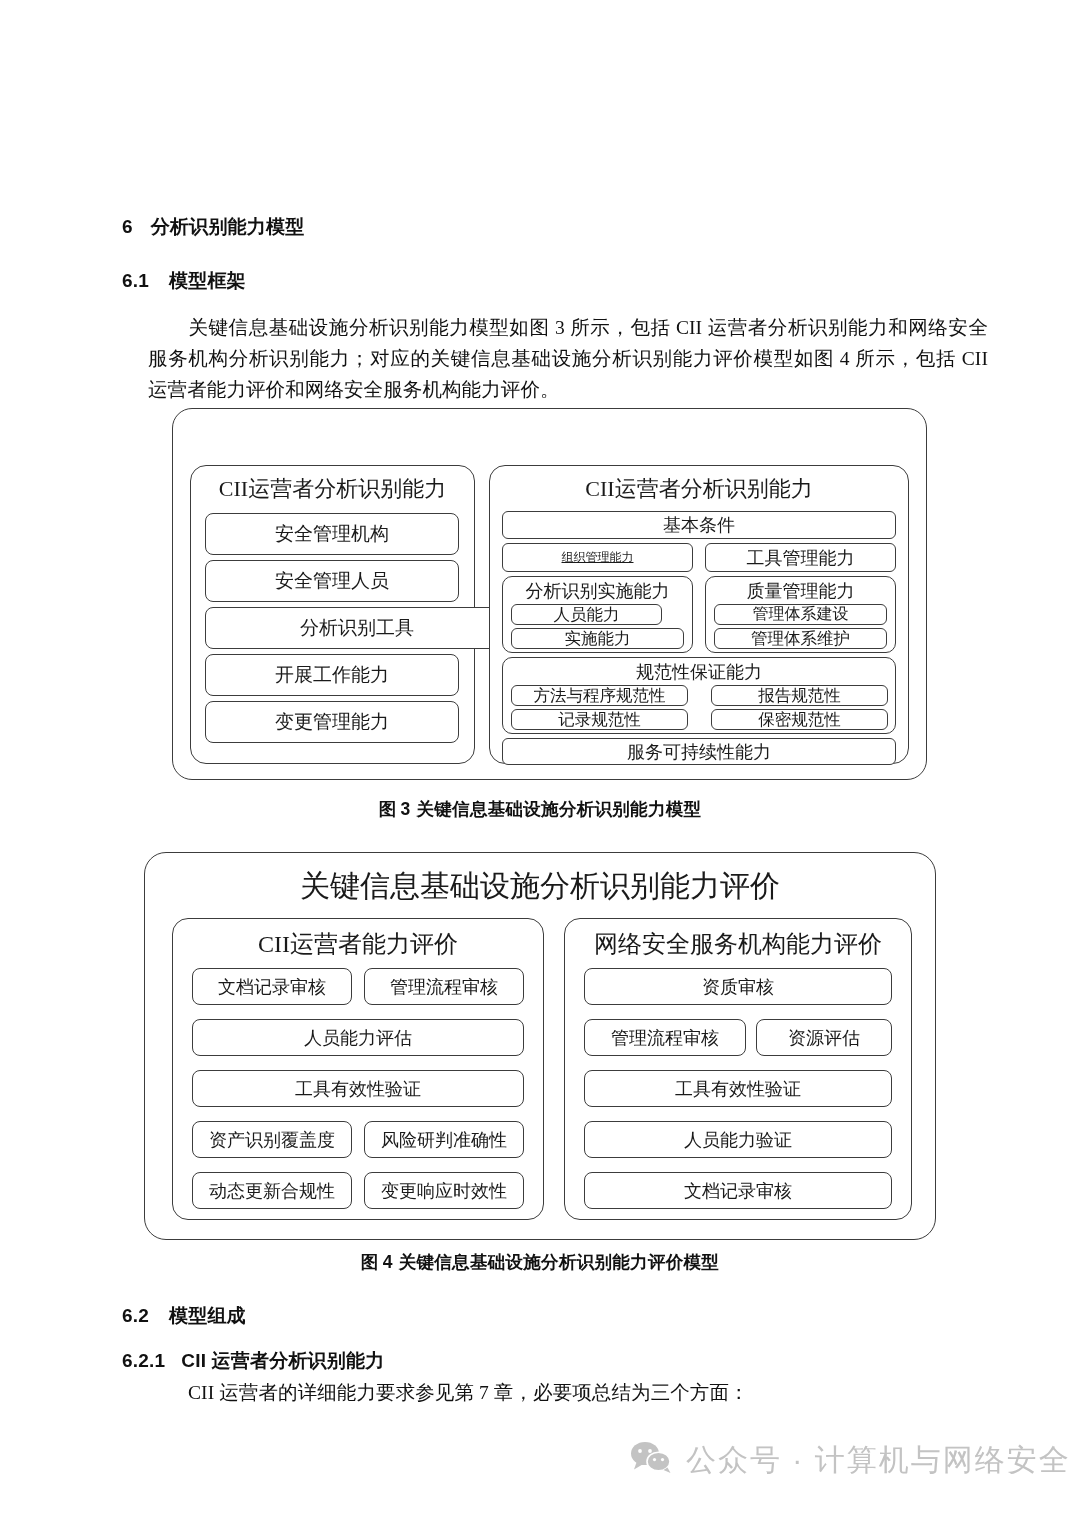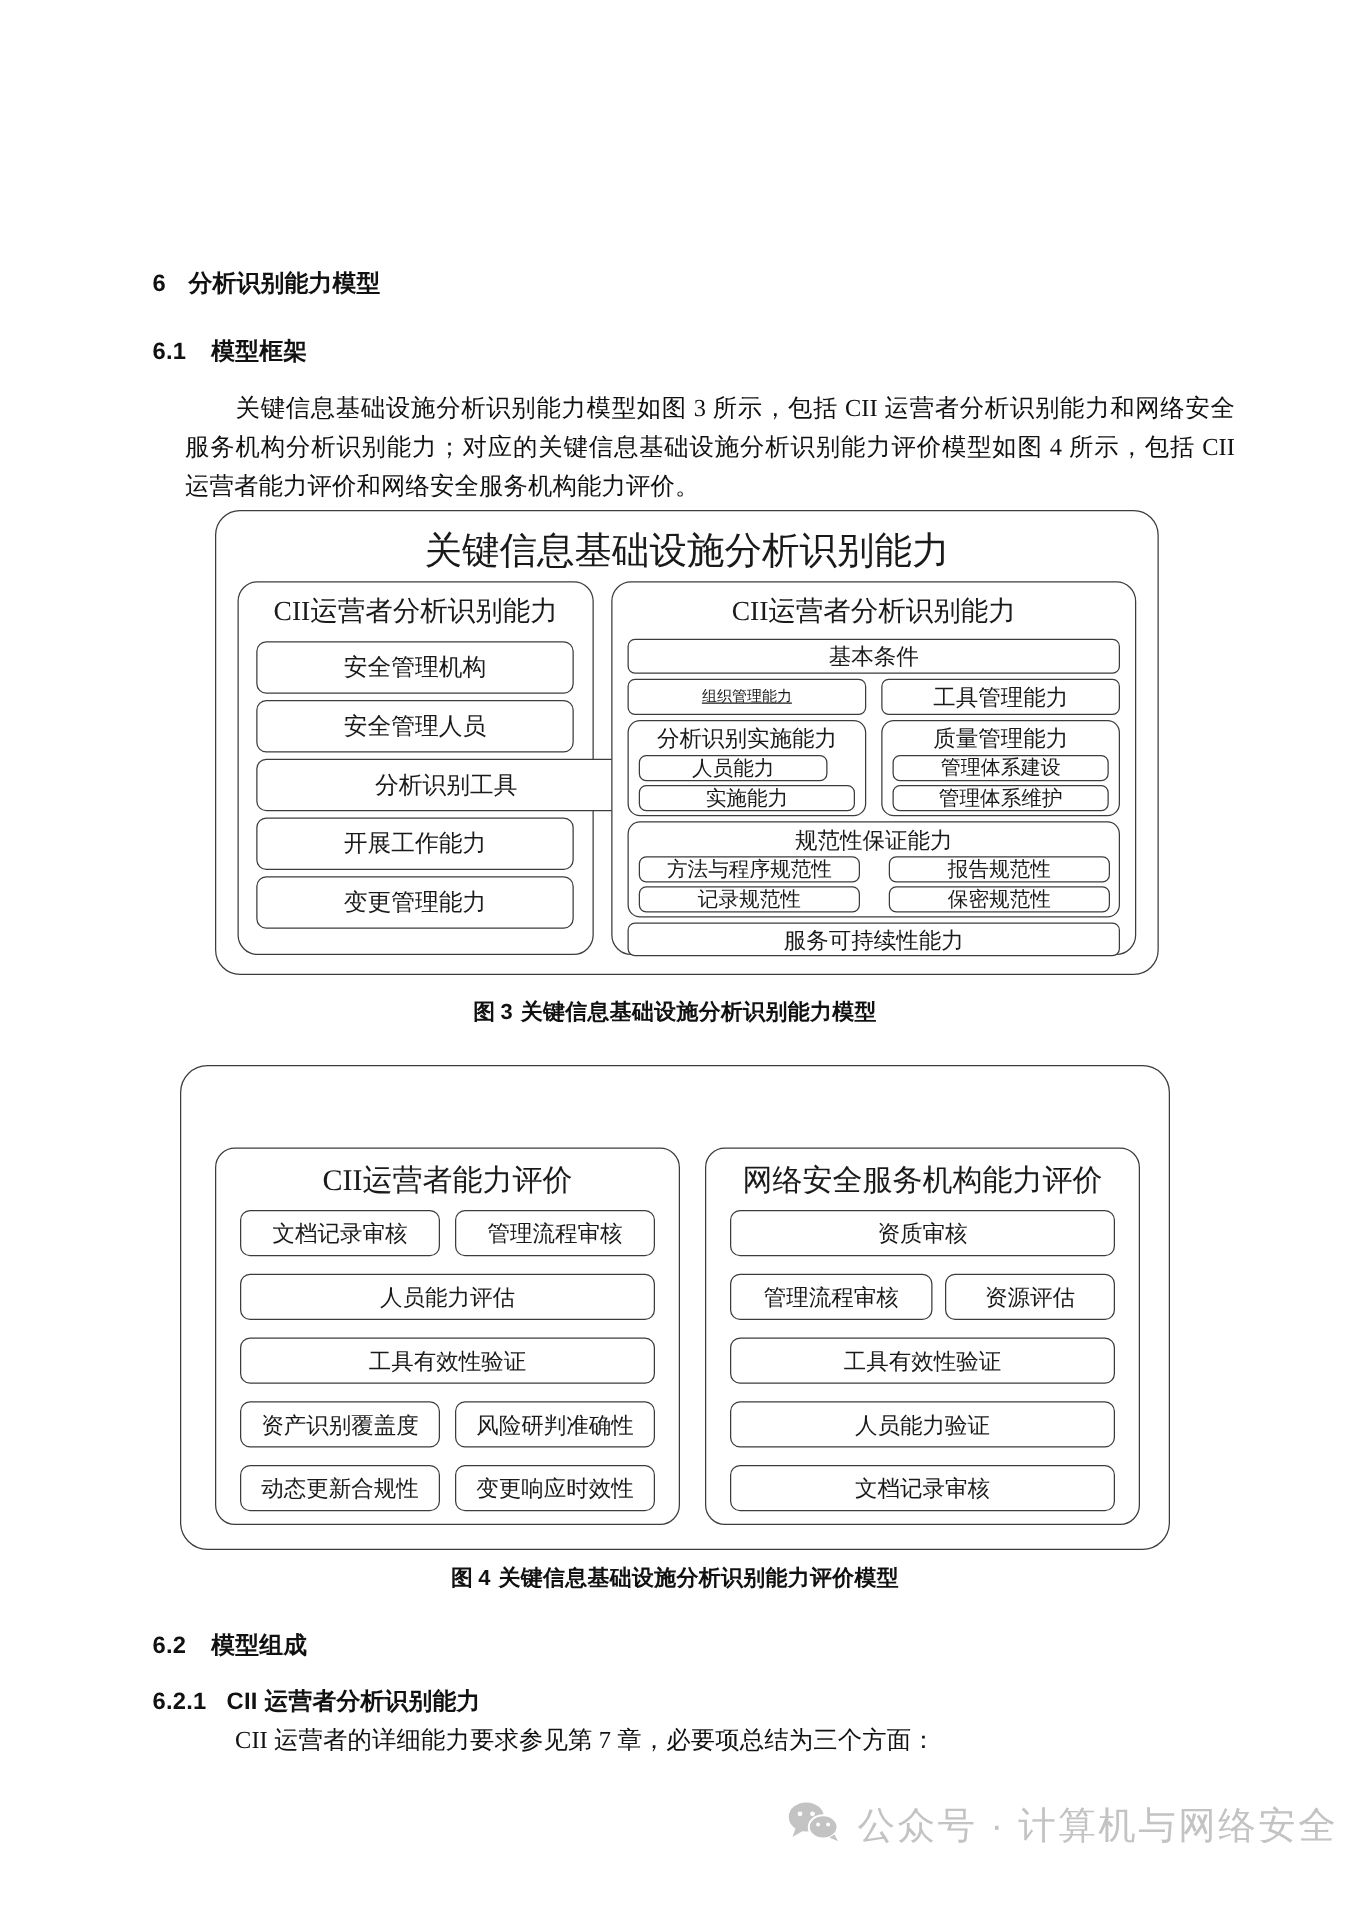--- a/index.html
+++ b/index.html
@@ -121,21 +121,20 @@
   </div>
 
   <div class="body-para" style="left:148px; top:312px; width:840px;">
     <span class="indent"></span><span>关键信息基础设施分析识别能力模型如图 3 所示，包括 CII 运营者分析识别能力和网络安全服务机构分析识别能力；对应的关键信息基础设施分析识别能力评价模型如图 4 所示，包括 CII 运营者能力评价和网络安全服务机构能力评价。</span>
   </div>
 
   <div id="figure3" style="left:172px; top:408px; width:755px; height:372px;">
 
     <div class="rbox" style="left:0px; top:0px; width:755px; height:372px; border-radius:20px;"></div>
 
-    <div class="dtitle" style="left:0px; top:12px; width:755px; font-size:30px;">关键信息基础设施分析识别能力</div>
 
     <div class="rbox" style="left:18px; top:57px; width:285px; height:299px; border-radius:16px;"></div>
 
     <div class="dtitle" style="left:18px; top:66px; width:285px; font-size:22px;">CII运营者分析识别能力</div>
 
     <div class="rbox thin" style="left:33px; top:152px; width:254px; height:42px;">
       <span class="boxlabel" style="font-size:19px;">安全管理人员</span>
     </div>
     <div class="rbox thin" style="left:33px; top:105px; width:254px; height:42px;">
       <span class="boxlabel" style="font-size:19px;">安全管理机构</span>
@@ -204,20 +203,21 @@
   </div>
 
   <div class="fig-caption" style="top:797px;">
     <span>图</span><span class="cnum">3</span><span>关键信息基础设施分析识别能力模型</span>
   </div>
 
   <div id="figure4" style="left:144px; top:852px; width:792px; height:388px;">
 
     <div class="rbox" style="left:0px; top:0px; width:792px; height:388px; border-radius:22px;"></div>
 
+    <div class="dtitle" style="left:0px; top:14px; width:792px; font-size:30px;">关键信息基础设施分析识别能力评价</div>
 
     <div class="rbox" style="left:28px; top:66px; width:372px; height:302px; border-radius:16px;"></div>
 
     <div class="dtitle" style="left:28px; top:76px; width:372px; font-size:24px;">CII运营者能力评价</div>
 
     <div class="rbox thin" style="left:48px; top:116px; width:160px; height:37px;">
       <span class="boxlabel" style="font-size:18px;">文档记录审核</span>
     </div>
     <div class="rbox thin" style="left:220px; top:116px; width:160px; height:37px;">
       <span class="boxlabel" style="font-size:18px;">管理流程审核</span>

